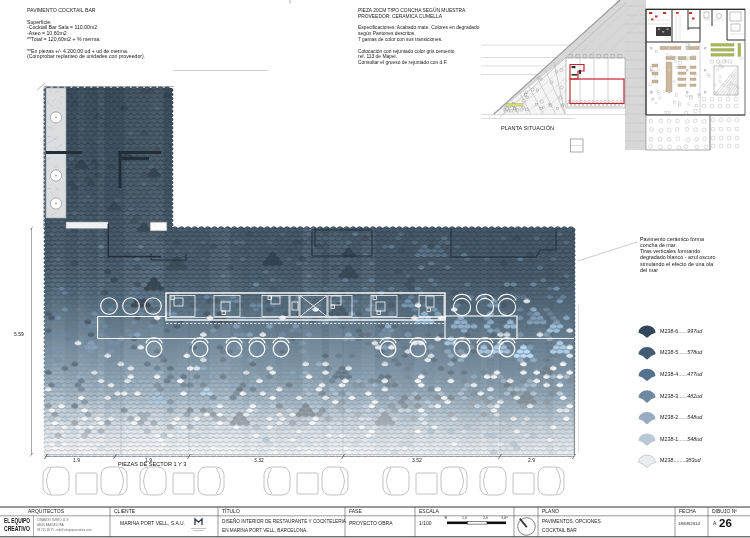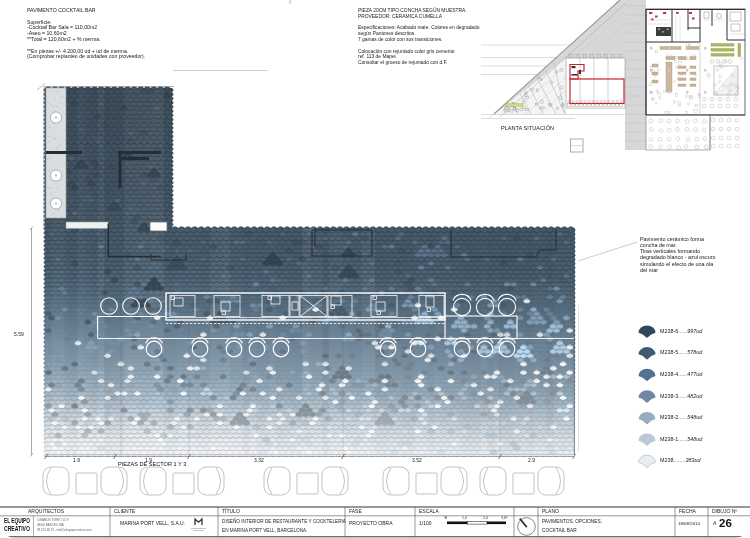--- a/index.html
+++ b/index.html
@@ -1,15 +1,15 @@
 <!DOCTYPE html>
 <html><head><meta charset="utf-8"><style>
 html,body{margin:0;padding:0;background:#fff;}
 #page{position:relative;width:750px;height:538px;background:#fff;overflow:hidden;
-font-family:"Liberation Sans",sans-serif;border-radius:15px;}
+font-family:"Liberation Sans",sans-serif;}
 svg{display:block}
 </style></head><body>
 
 <div id="page">
 <svg width="750" height="538" viewBox="0 0 750 538" font-family="Liberation Sans, sans-serif">
 <defs>
 <linearGradient id="gr" x1="0.53" y1="0" x2="0.47" y2="1">
 <stop offset="0" stop-color="#3d4d5a"></stop>
 <stop offset="0.30" stop-color="#445665"></stop>
 <stop offset="0.48" stop-color="#4c5f70"></stop>

